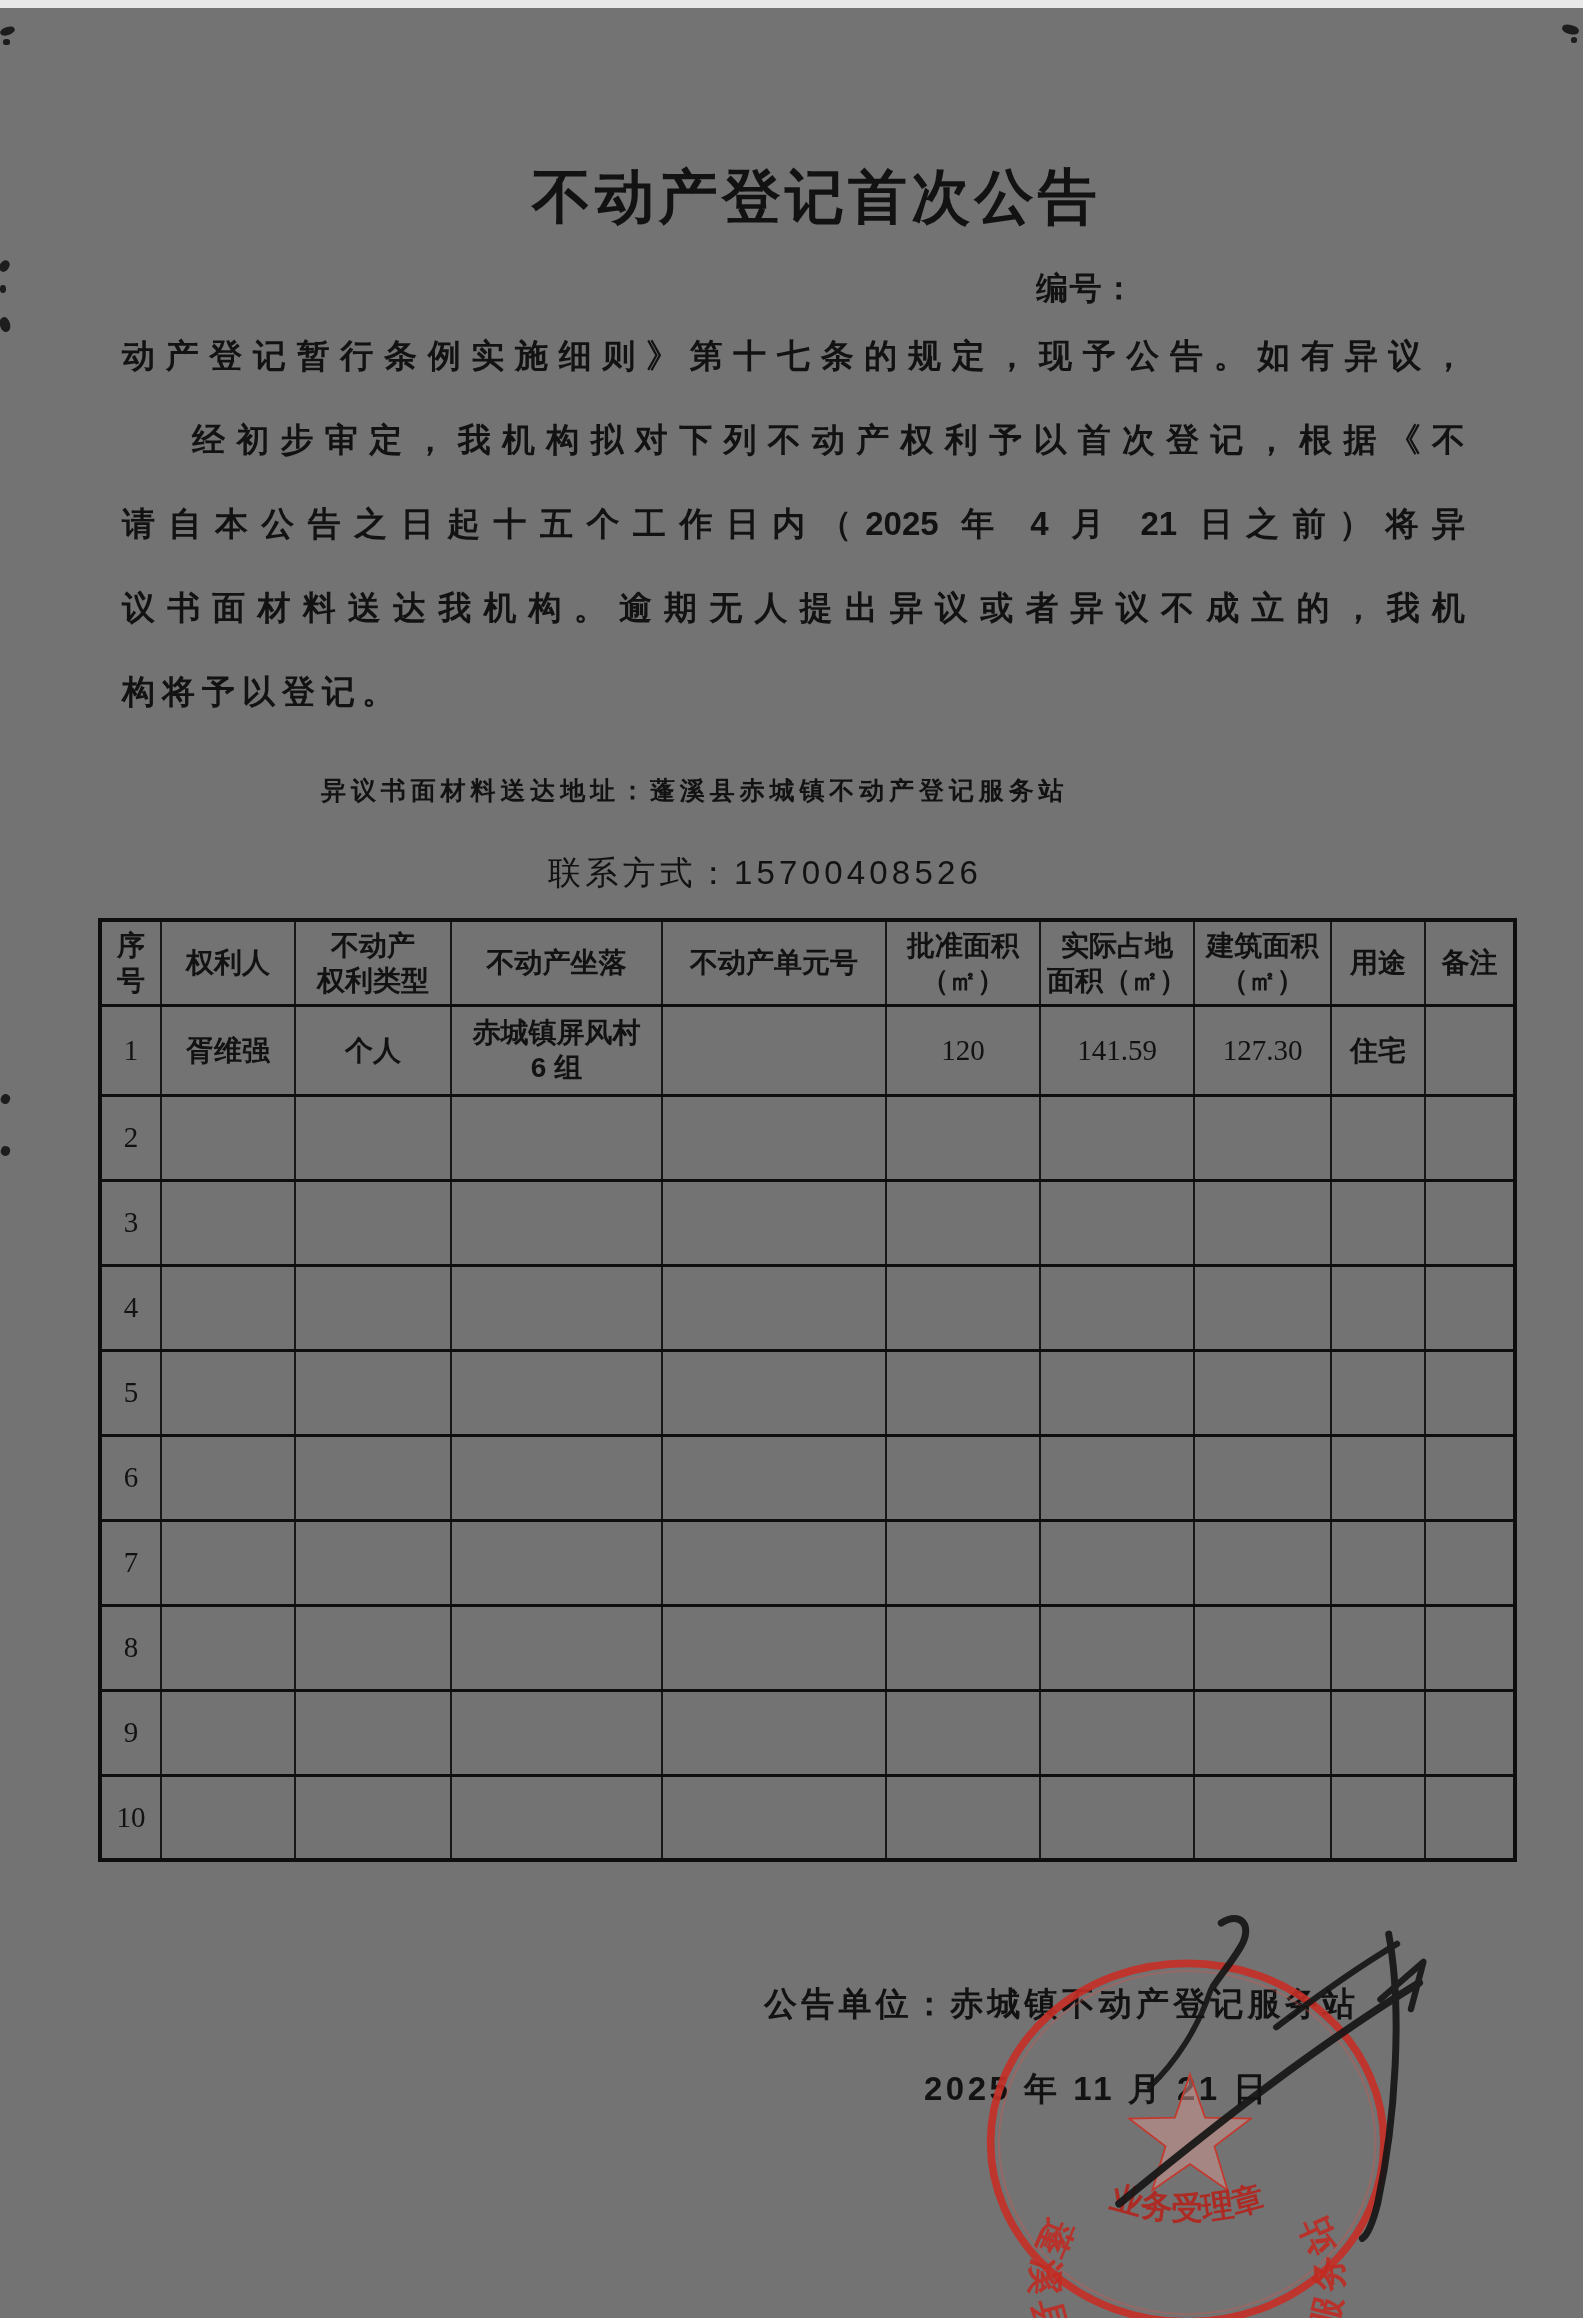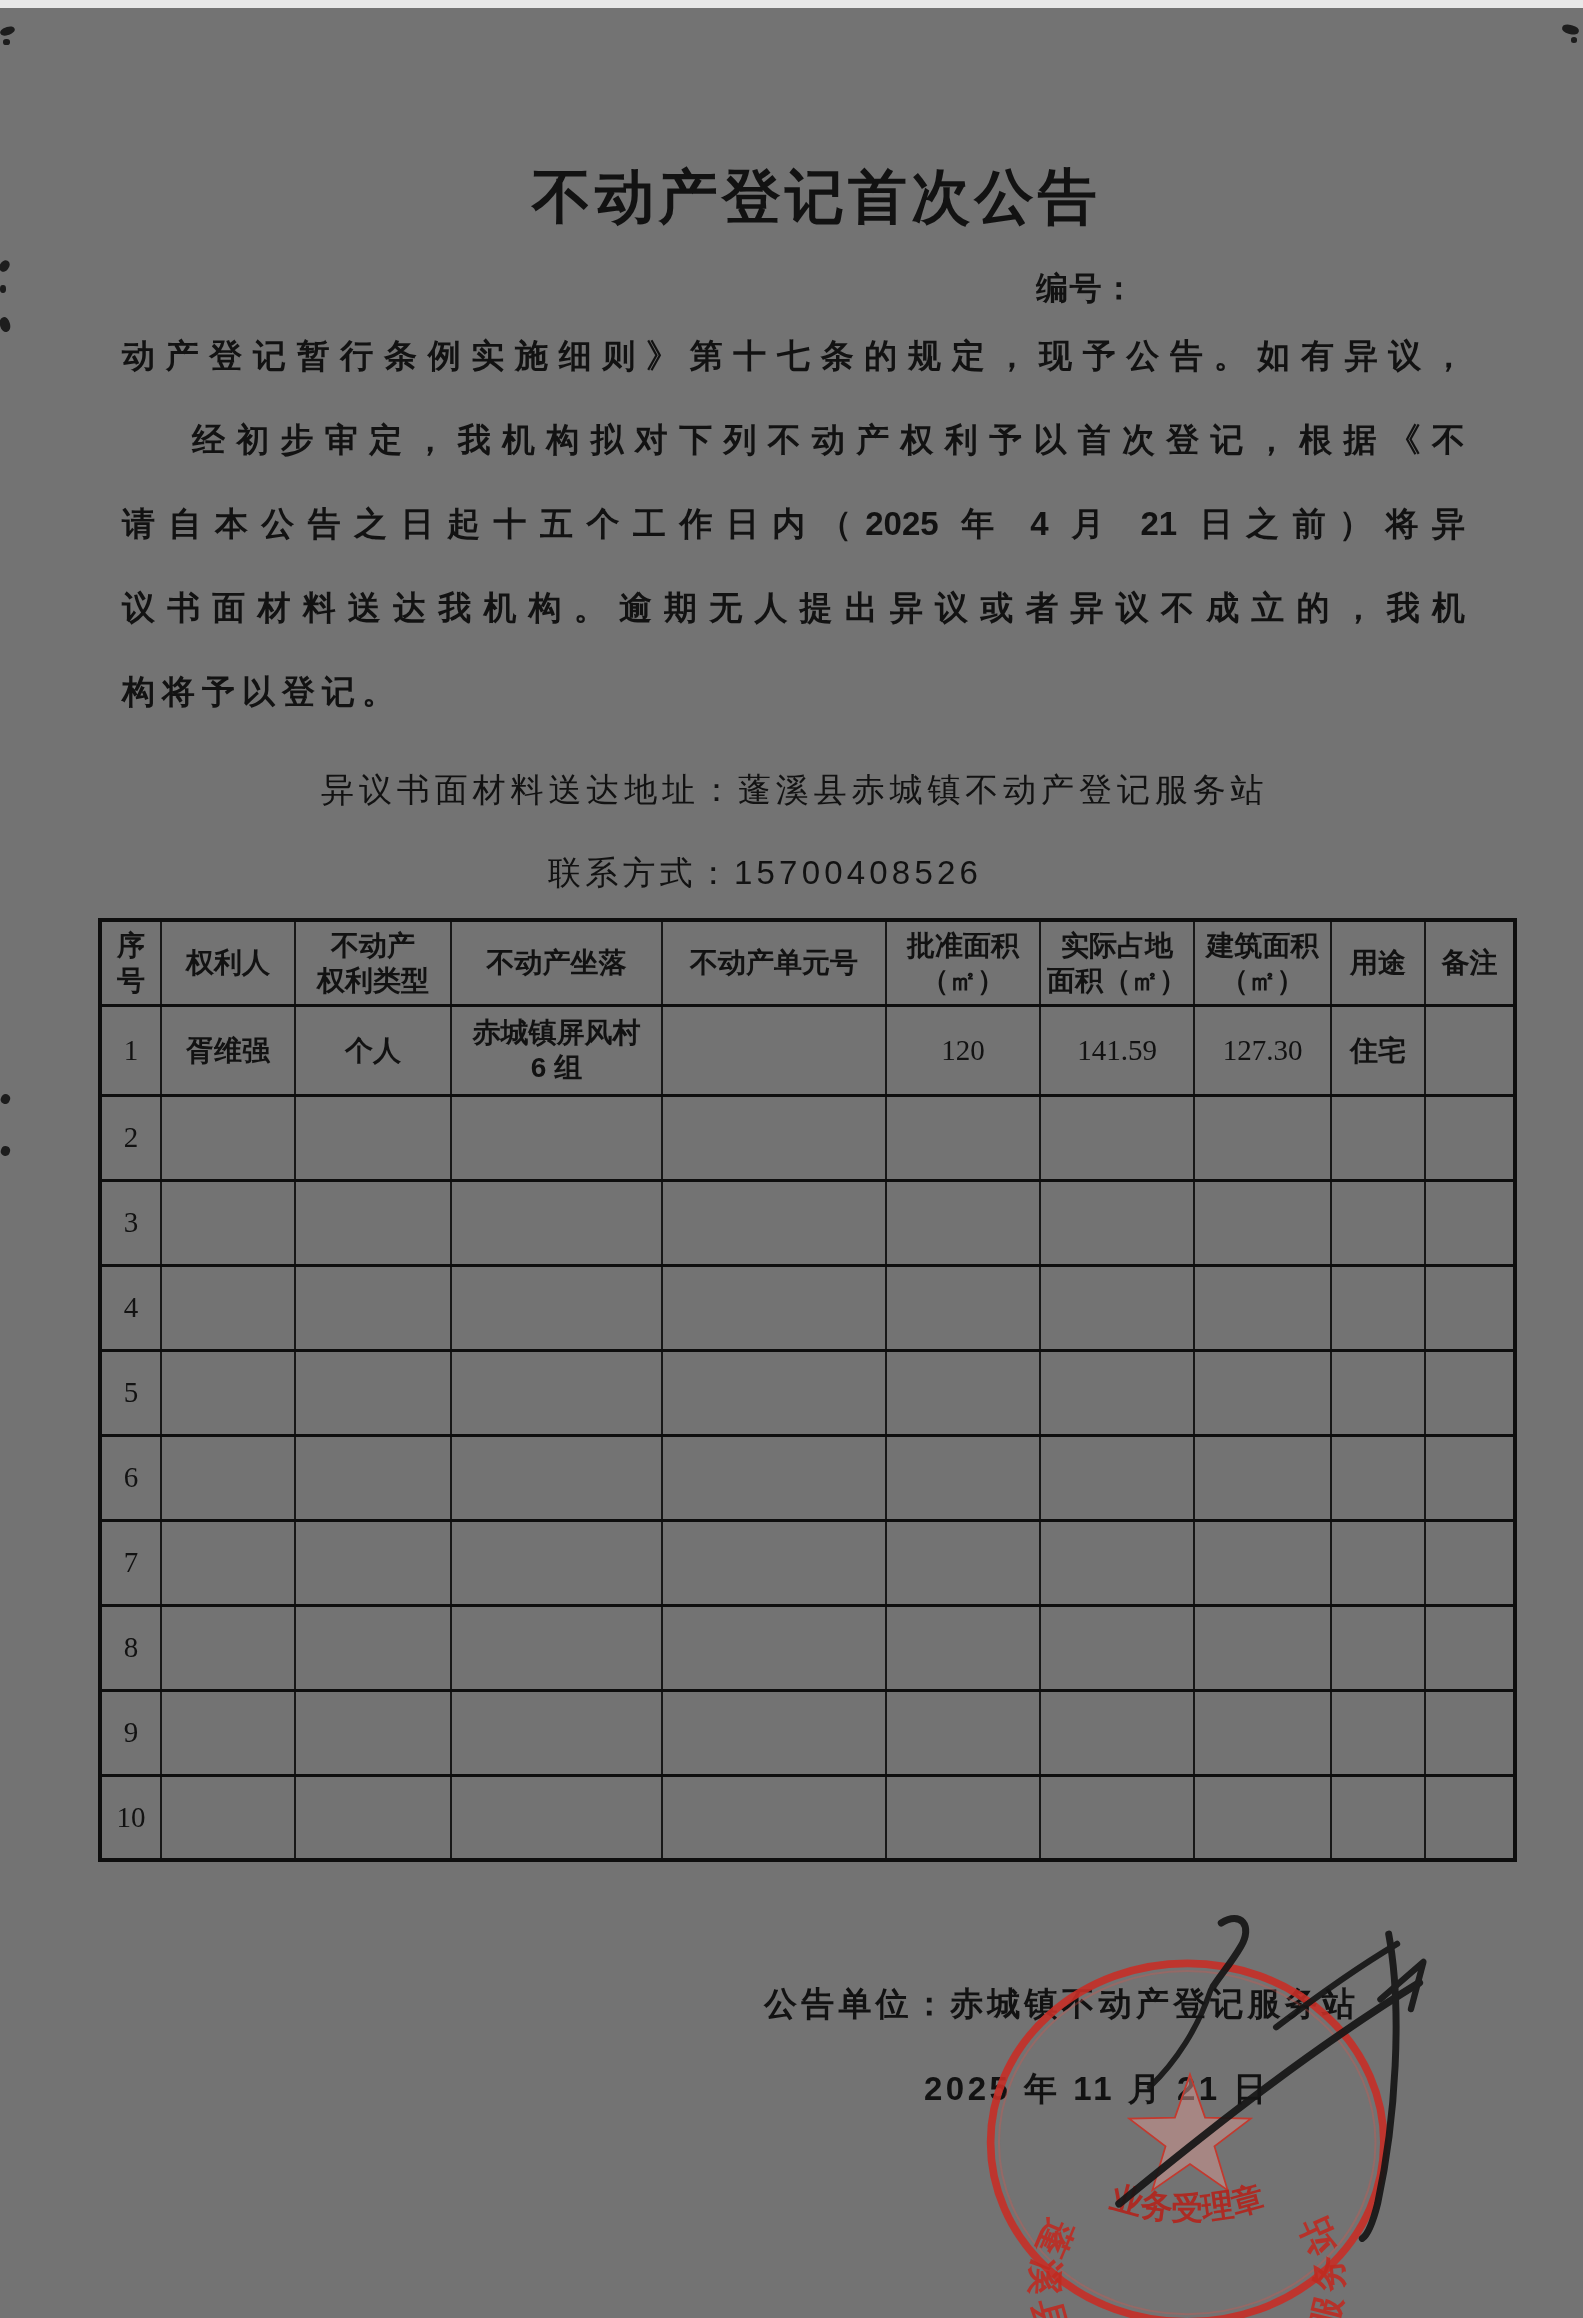--- a/index.html
+++ b/index.html
@@ -20,21 +20,21 @@
   
   .body-text{position:absolute;top:306px;left:122px;width:1343px;}
   .bline{
     height:84px;line-height:84px;font-size:33px;font-weight:bold;
     text-align:justify;text-align-last:justify;white-space:nowrap;
   }
   .bline.indent{text-indent:70px;}
   .bline.last{text-align-last:left;letter-spacing:7px;}
   .address{
     position:absolute;top:745px;left:321px;height:74px;line-height:74px;
-    font-size:33px;font-weight:normal;letter-spacing:4.9px;
+    font-size:25px;font-weight:bold;letter-spacing:4.9px;
   }
   .contact{
     position:absolute;top:828px;left:548px;height:74px;line-height:74px;
     font-size:33px;font-weight:normal;letter-spacing:4.2px;
   }
   
   table.reg{
     position:absolute;top:910px;left:98px;width:1415px;
     border-collapse:collapse;table-layout:fixed;
     border:4.2px solid #0e0e0e;

